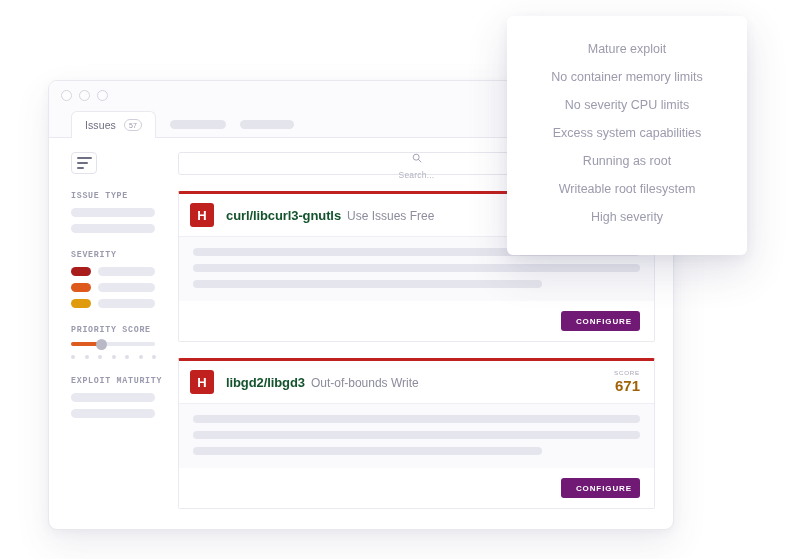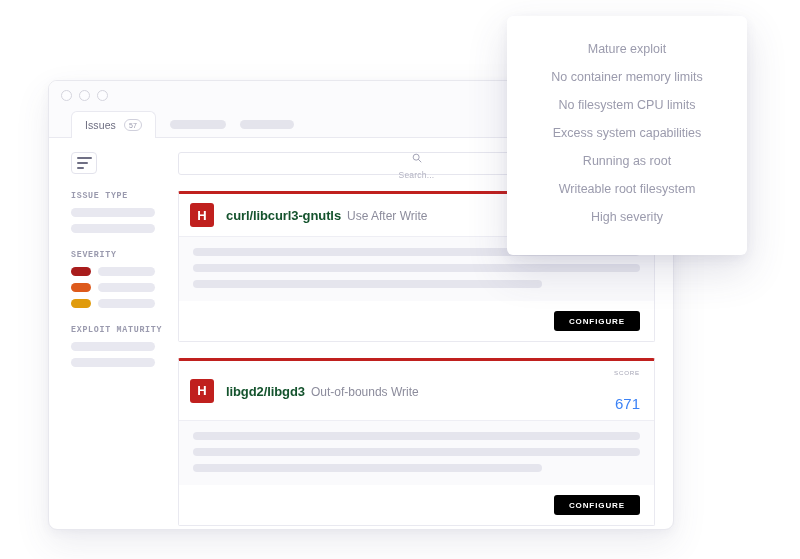--- a/index.html
+++ b/index.html
@@ -265,24 +265,24 @@
     line-height: 1.05;
   }
   .score-label {
     font-size: 6.2px;
     letter-spacing: 0.8px;
     color: #a6a6b6;
     display: block;
   }
   .score-value {
     font-size: 15px;
-    font-weight: normal;
-    color: #3b82f6;
+    font-weight: bold;
+    color: #a16207;
     display: block;
-    margin-top: 19px;
+    margin-top: 1px;
   }
   .card-lines {
     background: #fafafc;
     border-top: 1px solid #eeeef4;
     padding: 11px 14px 13px 14px;
   }
   .line {
     height: 8px;
     border-radius: 4px;
     background: #e5e5ed;
@@ -294,28 +294,28 @@
   .line.l3 { width: 78%; }
   .card-foot {
     height: 40px;
     display: flex;
     align-items: center;
     justify-content: flex-end;
     padding-right: 14px;
     background: #fff;
   }
   .btn-configure {
-    background: #000000;
+    background: #701a75;
     color: #ffffff;
     font-size: 8px;
     font-weight: bold;
     letter-spacing: 0.9px;
     border: none;
     border-radius: 3px;
-    padding: 6px 15px 5px 15px;
+    padding: 6px 8px 5px 15px;
     font-family: "Liberation Sans", sans-serif;
     cursor: pointer;
   }
 
   
   .score-popover {
     position: absolute;
     left: 507px;
     top: 16px;
     width: 240px;
@@ -390,20 +390,38 @@
         <div class="skel-row">
           <span class="swatch" style="background:#dd5a1c"></span>
           <span class="skel-bar w-full" style="width:57px"></span>
         </div>
         <div class="skel-row">
           <span class="swatch" style="background:#e09b0c"></span>
           <span class="skel-bar w-full" style="width:57px"></span>
         </div>
       </div>
 
+      <div class="filter-group">
+        <div class="filter-title">PRIORITY SCORE</div>
+        <div class="slider-wrap">
+          <div class="slider-track">
+            <div class="slider-fill"></div>
+            <div class="slider-knob"></div>
+          </div>
+          <div class="slider-dots">
+            <span></span>
+            <span></span>
+            <span></span>
+            <span></span>
+            <span></span>
+            <span></span>
+            <span></span>
+          </div>
+        </div>
+      </div>
 
       <div class="filter-group">
         <div class="filter-title">EXPLOIT MATURITY</div>
         <div class="skel-row">
           <span class="skel-bar w-full"></span>
         </div>
         <div class="skel-row">
           <span class="skel-bar w-full"></span>
         </div>
       </div>
@@ -417,21 +435,21 @@
           <circle cx="5" cy="5" r="3.6" fill="none" stroke="#9b9baf" stroke-width="1.1"></circle>
           <line x1="7.8" y1="7.8" x2="10.8" y2="10.8" stroke="#9b9baf" stroke-width="1.1" stroke-linecap="round"></line>
         </svg>
         <span class="search-ph">Search...</span>
       </div>
 
       <div class="card">
         <div class="card-head">
           <div class="sev-badge">H</div>
           <div>
-            <span class="pkg-name">curl/libcurl3-gnutls</span><span class="cwe-name">Use After Write</span>
+            <span class="pkg-name">curl/libcurl3-gnutls</span><span class="cwe-name">Use Issues Free</span>
           </div>
         </div>
         <div class="card-lines">
           <div class="line l1"></div>
           <div class="line l2"></div>
           <div class="line l3"></div>
         </div>
         <div class="card-foot">
           <button class="btn-configure">CONFIGURE</button>
         </div>
@@ -458,18 +476,18 @@
         </div>
       </div>
 
     </div>
   </div>
 </div>
 
 <div class="score-popover">
   <div class="pop-reason">Mature exploit</div>
   <div class="pop-reason">No container memory limits</div>
-  <div class="pop-reason">No filesystem CPU limits</div>
+  <div class="pop-reason">No severity CPU limits</div>
   <div class="pop-reason">Excess system capabilities</div>
   <div class="pop-reason">Running as root</div>
   <div class="pop-reason">Writeable root filesystem</div>
   <div class="pop-reason">High severity</div>
 </div>
 
 </body></html>

